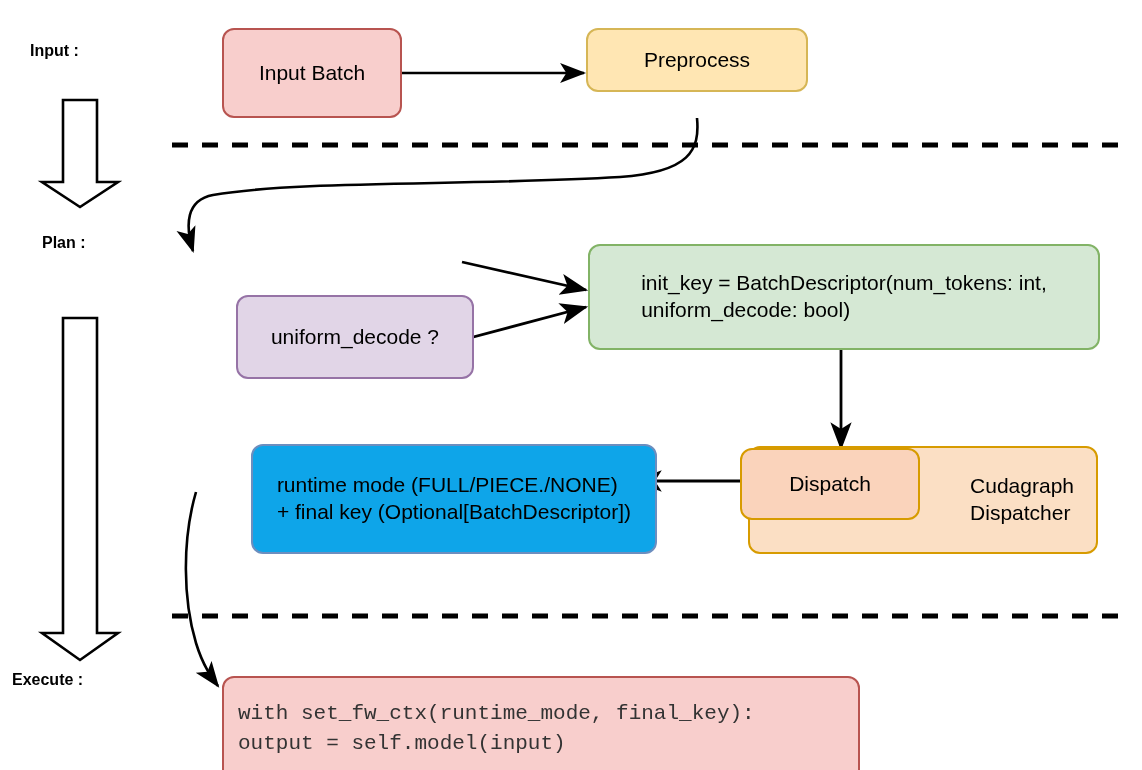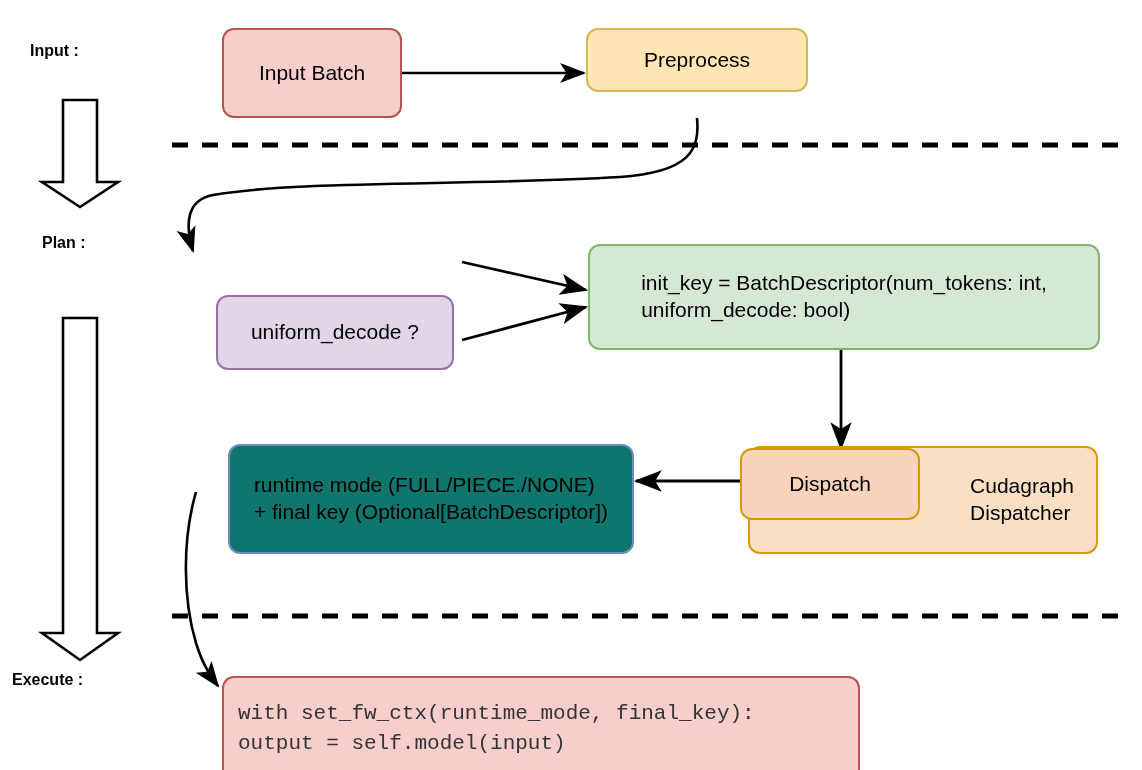--- a/index.html
+++ b/index.html
@@ -44,21 +44,21 @@
     font-family: "Liberation Sans", sans-serif;
     font-size: 21px;
     line-height: 1.28;
     padding: 2px 8px;
     white-space: pre-line;
   }
   .n-pink   { background: #f8cecc; border-color: #b85450; }
   .n-yellow { background: #ffe6b3; border-color: #d6b656; }
   .n-purple { background: #e1d5e7; border-color: #9673a6; }
   .n-green  { background: #d5e8d4; border-color: #82b366; }
-  .n-blue   { background: #0f766e; border-color: #6c8ebf; }
+  .n-blue   { background: #0ea5e9; border-color: #6c8ebf; margin-left: 23px; }
   .n-orange-outer { background: #fbdfc4; border-color: #d79b00; }
   .n-orange-inner { background: #fad3bb; border-color: #d79b00; }
 
   .code-node {
     font-family: "Liberation Mono", monospace;
     font-size: 21px;
     line-height: 1.42;
     text-align: left;
     justify-content: flex-start;
     color: #333333;
@@ -103,21 +103,21 @@
 
   <div class="stage-label" style="left:42px; top:234px;">Plan :</div>
 
   <div class="stage-label" style="left:12px; top:671px;">Execute :</div>
 
   <div class="node n-pink" style="left:222px; top:28px; width:180px; height:90px;">Input Batch</div>
 
   <div class="node n-yellow" style="left:586px; top:28px; width:222px; height:64px;">Preprocess</div>
 
 
-  <div class="node n-purple" style="left:216px; top:295px; width:238px; height:75px;">uniform_decode ?</div>
+  <div class="node n-purple" style="left:236px; top:295px; width:238px; height:84px;">uniform_decode ?</div>
 
   <div class="node n-orange-outer" style="left:748px; top:446px; width:350px; height:108px; justify-content:flex-end; padding-right:22px;">Cudagraph
 Dispatcher</div>
 
   <div class="node n-green" style="left:588px; top:244px; width:512px; height:106px;">init_key = BatchDescriptor(num_tokens: int,
 uniform_decode: bool)</div>
 
   <div class="node n-orange-inner" style="left:740px; top:448px; width:180px; height:72px;">Dispatch</div>
 
   <div class="node n-blue" style="left:228px; top:444px; width:406px; height:110px;">runtime mode (FULL/PIECE./NONE)

